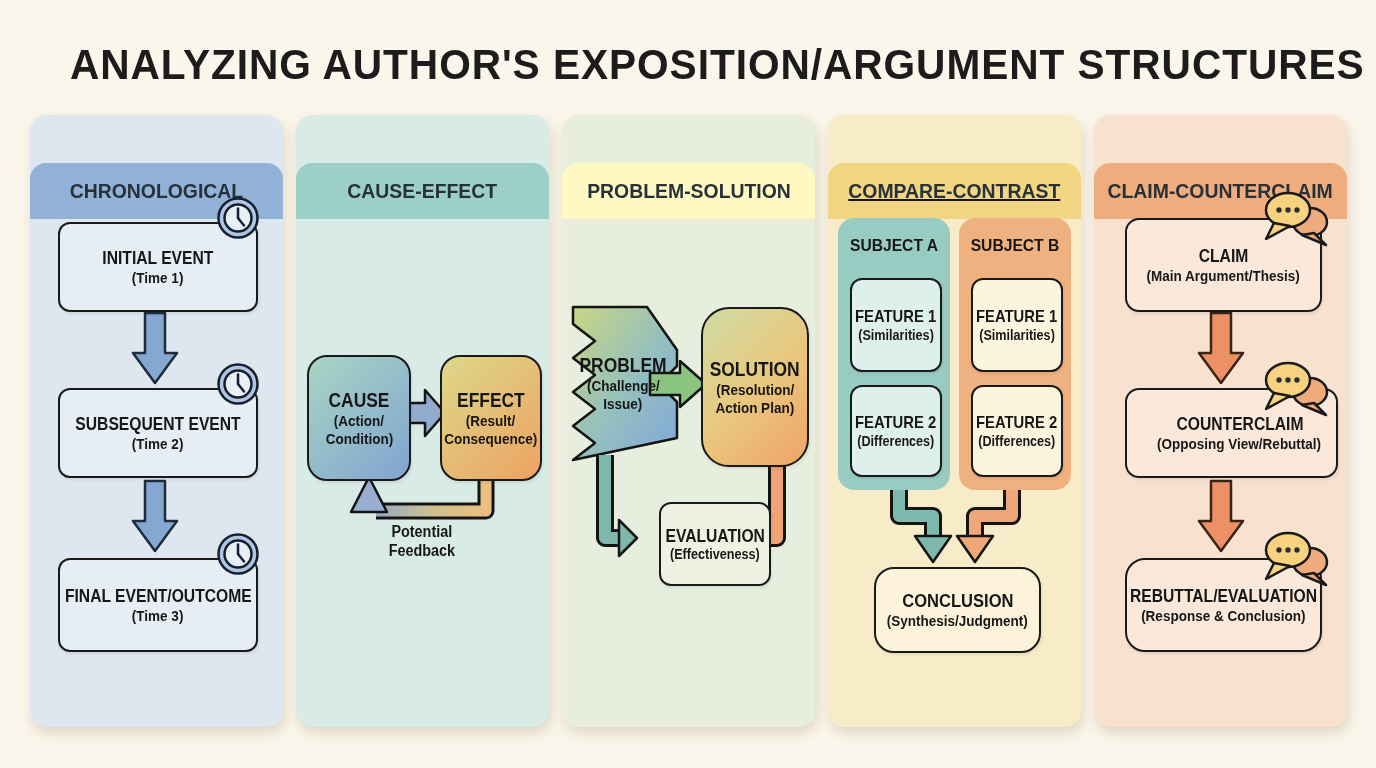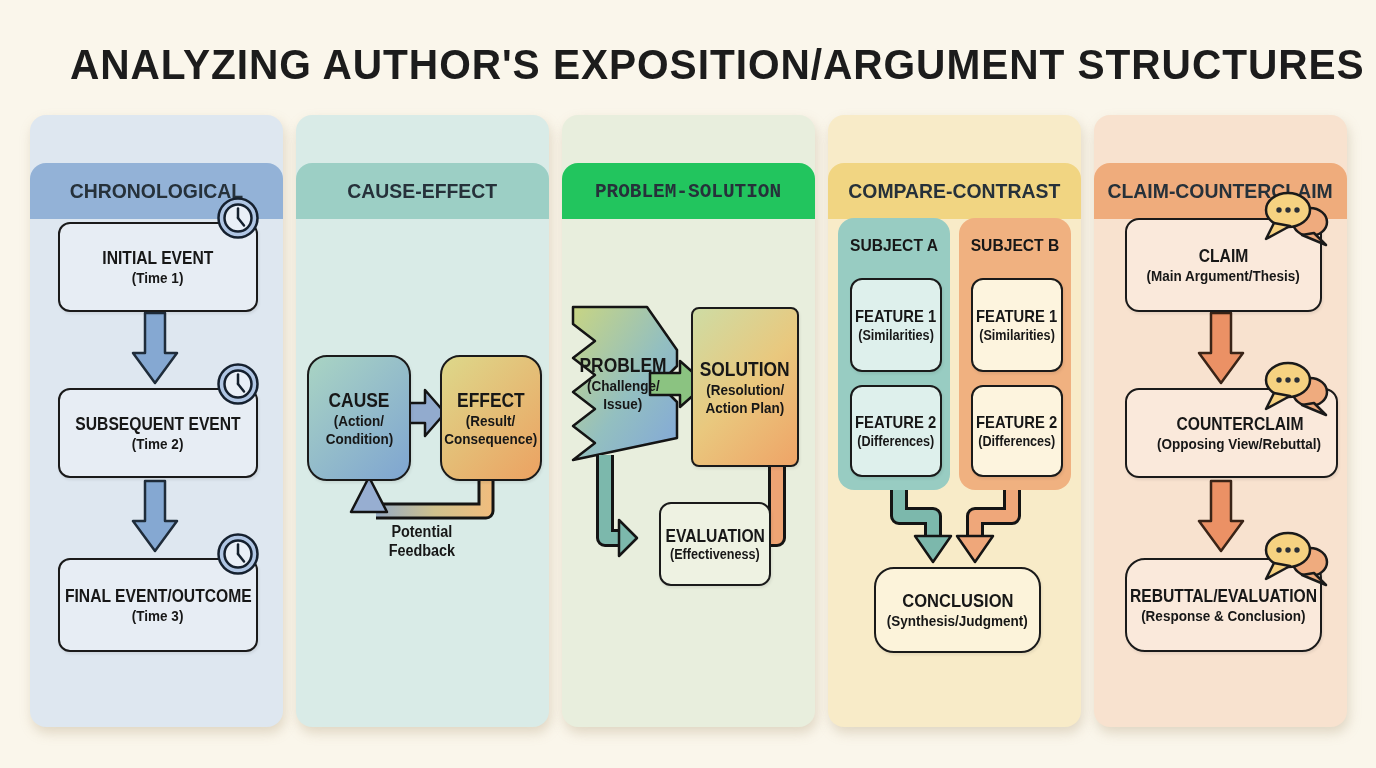--- a/index.html
+++ b/index.html
@@ -112,21 +112,21 @@
       <div class="ns">Consequence)</div>
     </div>
 
     <div class="freestack" style="left:46px;top:407px;width:160px;">
       <div class="ns" style="font-size:16px;">Potential</div>
       <div class="ns" style="font-size:16px;">Feedback</div>
     </div>
   </div>
 
   <div class="col" style="left:562px;background:#e8eedd;">
-    <div class="col-header" style="background:#22c55e;font-family:Liberation Mono, monospace;">
+    <div class="col-header" style="background:#fef9c3;">
       <span>PROBLEM-SOLUTION</span>
     </div>
 
     <svg class="overlay" width="253" height="612">
       <defs>
         <linearGradient id="probGrad" x1="0" y1="0" x2="1" y2="1">
           <stop offset="0" stop-color="#c8d583"></stop>
             <stop offset=".55" stop-color="#93bfc0"></stop>
             <stop offset="1" stop-color="#82a7da"></stop>
         </linearGradient>
@@ -140,34 +140,34 @@
       <path d="M 215,344 L 215,423 L 198,423" fill="none" stroke="#eea474" stroke-width="12" stroke-linejoin="round"></path>
       <polygon points="181,423 199,405 199,441" fill="#eea474" stroke="#141414" stroke-width="2.5" stroke-linejoin="round"></polygon>
     </svg>
 
     <div class="freestack" style="left:6px;top:238px;width:110px;">
       <div class="nt nt-lg">PROBLEM</div>
       <div class="ns">(Challenge/</div>
       <div class="ns">Issue)</div>
     </div>
 
-    <div class="node" style="left:129px;top:192px;width:104px;height:156px;border-radius:8px;background:linear-gradient(135deg,#cedca4,#e9c87e 50%,#efa467);text-align:right;">
+    <div class="node" style="left:139px;top:192px;width:104px;height:156px;border-radius:28px;background:linear-gradient(135deg,#cedca4,#e9c87e 50%,#efa467);text-align:right;">
       <div class="nt nt-lg">SOLUTION</div>
       <div class="ns">(Resolution/</div>
       <div class="ns">Action Plan)</div>
     </div>
 
     <div class="node" style="left:73px;top:387px;width:108px;height:80px;border-radius:12px;background:#eef2e2;margin-left:24px;">
       <div class="nt">EVALUATION</div>
       <div class="ns ns-sm">(Effectiveness)</div>
     </div>
   </div>
 
   <div class="col" style="left:828px;background:#f8ebc8;">
-    <div class="col-header" style="background:#f1d582;">
+    <div class="col-header" style="background:#f1d582;text-decoration:underline;">
       <span>COMPARE-CONTRAST</span>
     </div>
 
     <svg class="overlay" width="253" height="612">
       <path d="M 71,372 L 71,401 L 105,401 L 105,424" fill="none" stroke="#141414" stroke-width="18" stroke-linejoin="round"></path>
       <path d="M 71,372 L 71,401 L 105,401 L 105,424" fill="none" stroke="#7cb8ac" stroke-width="12" stroke-linejoin="round"></path>
       <polygon points="87,421 123,421 105,447" fill="#7cb8ac" stroke="#141414" stroke-width="2.5" stroke-linejoin="round"></polygon>
       <path d="M 184,372 L 184,401 L 147,401 L 147,424" fill="none" stroke="#141414" stroke-width="18" stroke-linejoin="round"></path>
       <path d="M 184,372 L 184,401 L 147,401 L 147,424" fill="none" stroke="#efa77a" stroke-width="12" stroke-linejoin="round"></path>
       <polygon points="129,421 165,421 147,447" fill="#efa77a" stroke="#141414" stroke-width="2.5" stroke-linejoin="round"></polygon>

